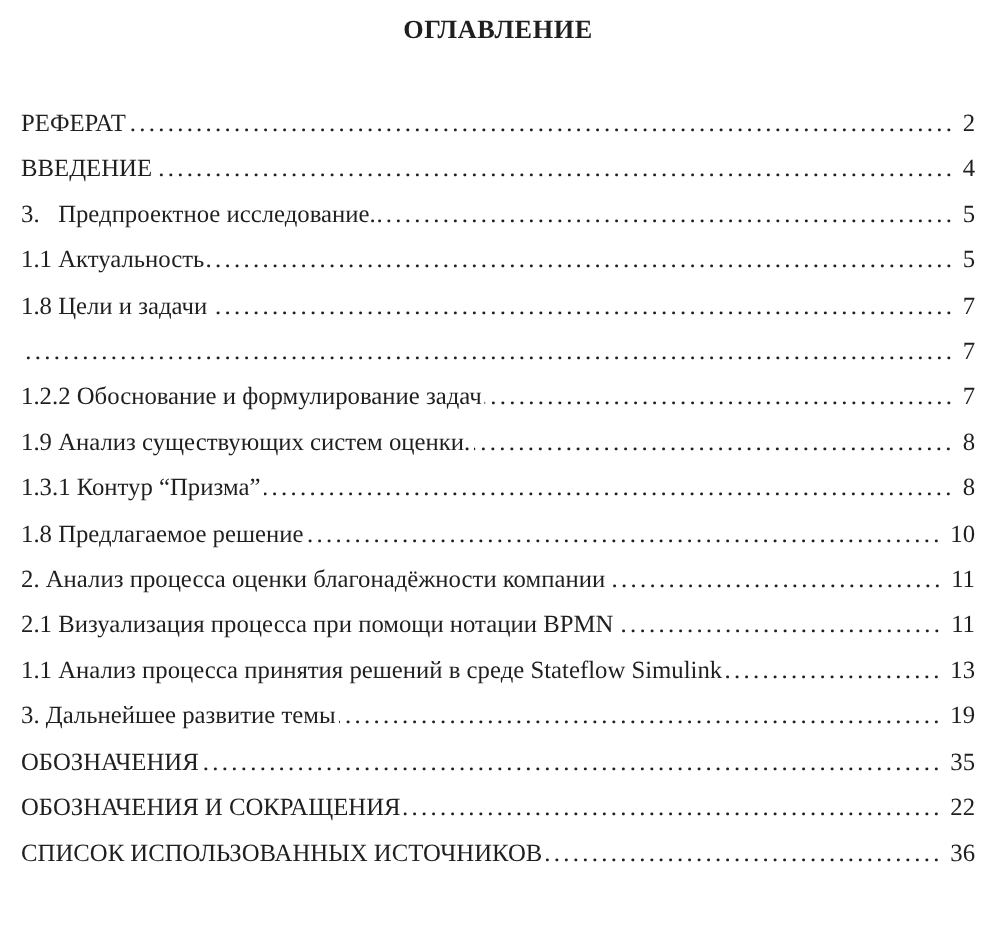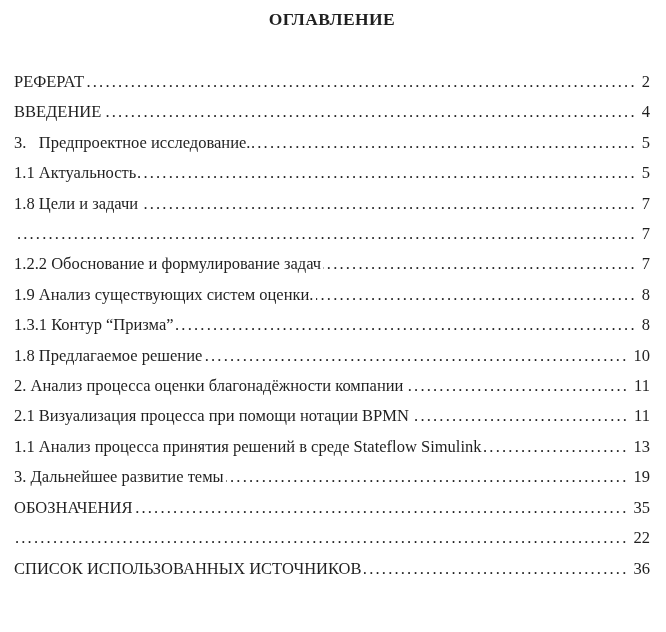--- a/index.html
+++ b/index.html
@@ -134,20 +134,21 @@
       <span class="toc-label">3. Дальнейшее развитие темы</span>
       <span class="toc-leader"></span>
       <span class="toc-page">19</span>
     </div>
     <div class="toc-row">
       <span class="toc-label">ОБОЗНАЧЕНИЯ</span>
       <span class="toc-leader"></span>
       <span class="toc-page">35</span>
     </div>
     <div class="toc-row">
+      <span class="toc-label">ОБОЗНАЧЕНИЯ И СОКРАЩЕНИЯ</span>
       <span class="toc-leader"></span>
       <span class="toc-page">22</span>
     </div>
     <div class="toc-row">
       <span class="toc-label">СПИСОК ИСПОЛЬЗОВАННЫХ ИСТОЧНИКОВ</span>
       <span class="toc-leader"></span>
       <span class="toc-page">36</span>
     </div>
   </div>
 </div>

